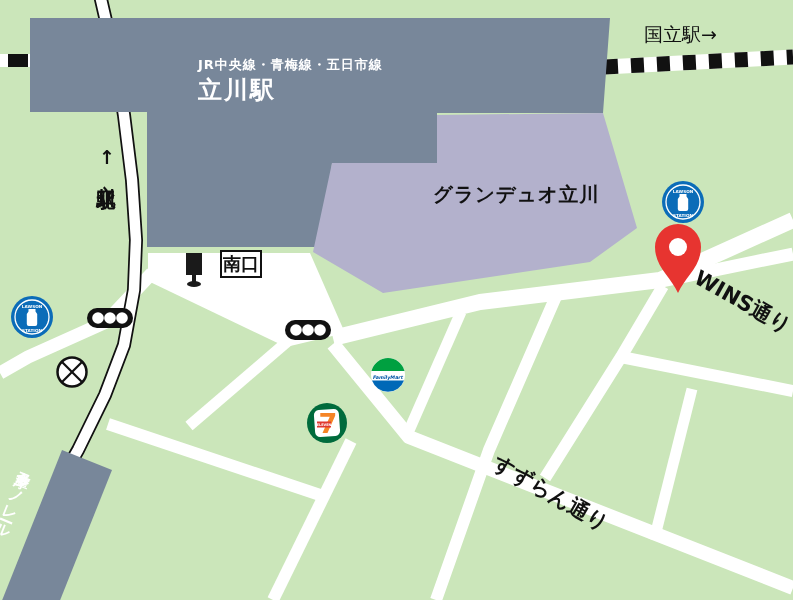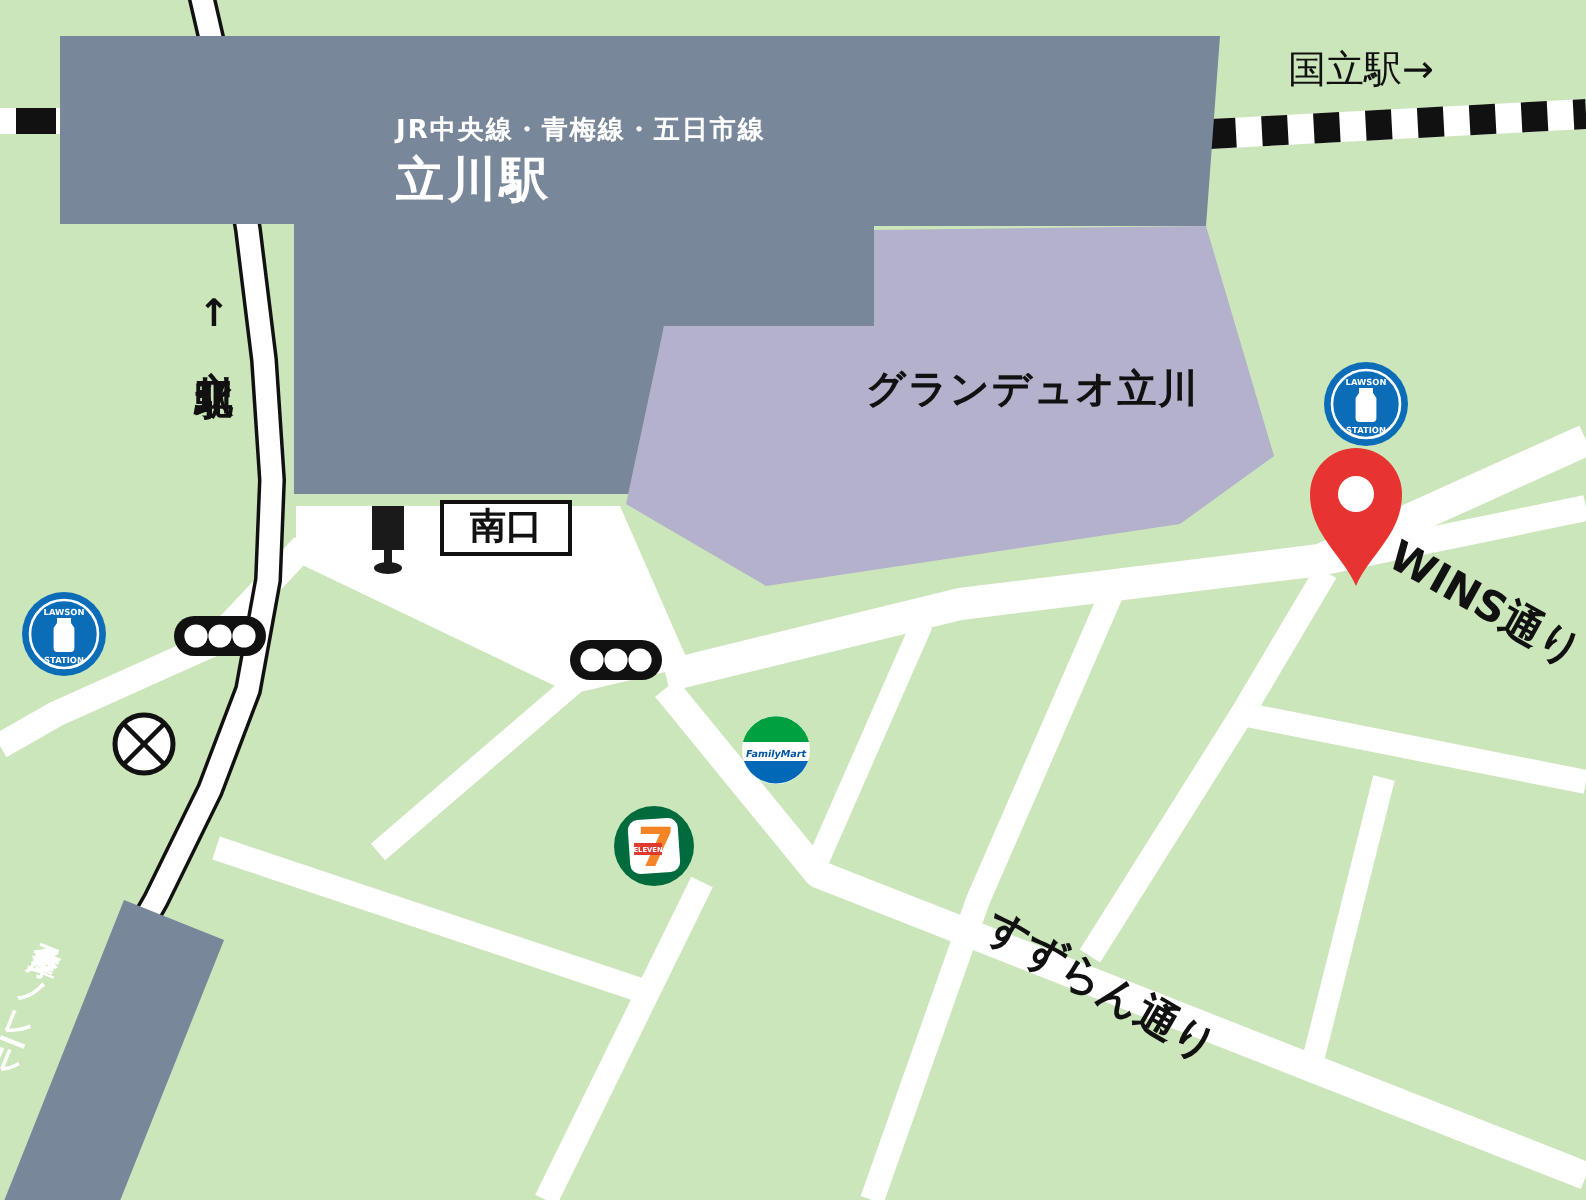--- a/index.html
+++ b/index.html
@@ -13,21 +13,21 @@
   .lbl-jr{left:198px;top:56px;font-size:13px;font-weight:bold;color:#fff;letter-spacing:1px;}
   .lbl-station{left:198px;top:74px;font-size:24px;font-weight:bold;color:#fff;letter-spacing:2px;}
   .lbl-kunitachi{left:644px;top:22px;font-size:19px;font-weight:normal;}
   .lbl-granduo{left:433px;top:181px;font-size:19.5px;font-weight:600;letter-spacing:1px;}
   .lbl-kita{
     left:94px;top:146px;font-size:19px;font-weight:bold;
     writing-mode:vertical-rl;text-orientation:upright;letter-spacing:2px;
   }
   .lbl-minamiguchi{
     left:220px;top:250px;font-size:18px;font-weight:bold;
-    background:#fff;border:2.5px solid #111;padding:0 13px;line-height:24px;
+    background:#fff;border:2.5px solid #111;padding:0 1px;line-height:24px;
   }
   .lbl-wins{left:703px;top:264px;font-size:21px;font-weight:bold;transform:rotate(29deg);transform-origin:left top;}
   .lbl-suzuran{left:502px;top:449px;font-size:21px;font-weight:bold;transform:rotate(30deg);transform-origin:left top;}
   .bldg-text{
     left:16px;top:456px;transform:rotate(21.8deg);transform-origin:left top;
     writing-mode:vertical-rl;text-orientation:upright;color:#fff;height:160px;
   }
   .bldg-text .line1{font-size:15px;font-weight:bold;letter-spacing:1px;display:inline-block;}
   .bldg-text .line2{font-size:20px;font-weight:bold;letter-spacing:1px;display:inline-block;padding-top:14px;margin-left:2px;}
 </style>

